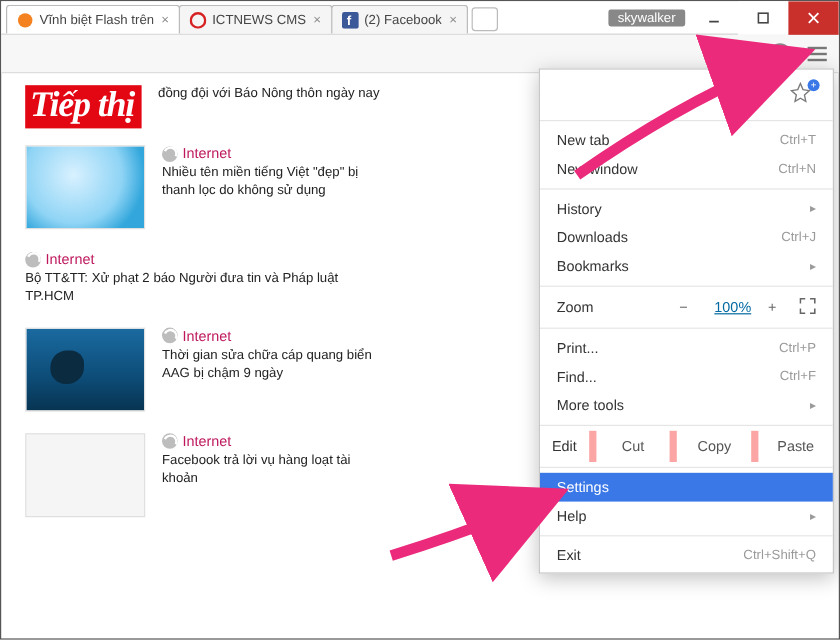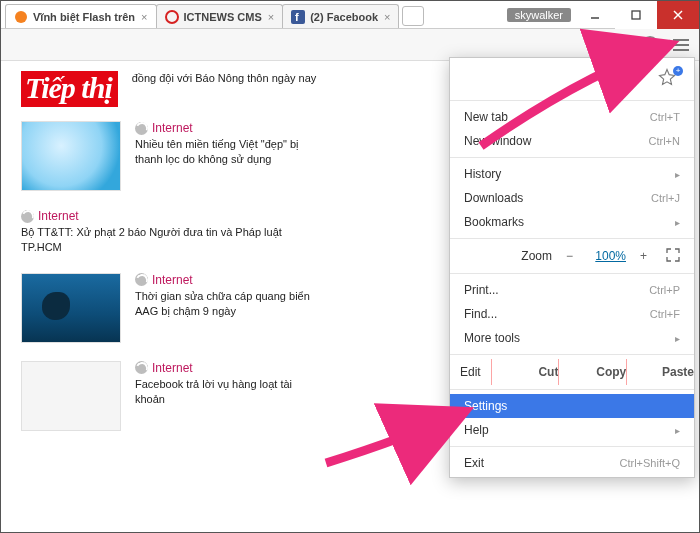--- a/index.html
+++ b/index.html
@@ -4,21 +4,21 @@
 <style>
   * { box-sizing: border-box; margin: 0; padding: 0; }
   body { font-family: "Segoe UI", Arial, sans-serif; font-size: 12px; background: #fff; width: 700px; height: 533px; overflow: hidden; position: relative; border: 1px solid #555; }
 
   
   .titlebar { height: 28px; background: #fff; display: flex; align-items: stretch; border-bottom: 1px solid #ccc; }
   .tabs { display: flex; flex: 1; align-items: flex-end; padding-left: 4px; gap: 0; }
   .tab { display: flex; align-items: center; height: 24px; padding: 0 8px; border: 1px solid #bbb; border-bottom: none; border-radius: 3px 3px 0 0; background: #f5f5f5; font-size: 11px; color: #444; max-width: 155px; overflow: hidden; white-space: nowrap; position: relative; margin-right: -1px;}
   .tab.active { background: #fff; z-index: 2;}
   .tab .favicon { width: 14px; height: 14px; margin-right: 5px; display: inline-flex; align-items: center; justify-content: center; font-size: 10px; }
-  .tab .tab-title { flex:1; overflow:hidden; text-overflow: ellipsis; font-weight: bold;}
+  .tab .tab-title { flex:1; overflow:hidden; text-overflow: ellipsis;}
   .tab .tab-close { color:#888; margin-left:6px; font-size:11px;}
   .newtab { width: 22px; height: 20px; border:1px solid #bbb; border-radius:3px; margin: 0 6px 2px 4px; align-self:flex-end; display:flex; align-items:center; justify-content:center; color:#777;}
   .user-badge { align-self:center; background:#888; color:#fff; font-size:11px; padding:1px 8px; border-radius:2px; margin-right:4px;}
   .win-controls { display:flex; }
   .win-btn { width: 42px; height:28px; display:flex; align-items:center; justify-content:center; color:#555; cursor:default;}
   .win-btn.min{width:40px;}
   .win-btn.close { background:#c9302c; color:#fff; }
   .win-btn.max { background:#fff;}
   .win-btn svg { width:12px; height:12px; }
 
@@ -56,27 +56,27 @@
   .menu-top { padding:10px 14px 6px; display:flex; justify-content:flex-end; }
   .star-badge { width:22px; height:22px; position:relative; }
   .star-badge svg{width:18px; height:18px; fill:#7a7a7a;}
   .star-badge .plus{position:absolute; top:-2px; right:-3px; width:10px; height:10px; background:#3b78e7; color:#fff; border-radius:50%; font-size:8px; line-height:10px; text-align:center;}
   .menu-sep { height:1px; background:#e5e5e5; margin:4px 0;}
   .menu-item { display:flex; align-items:center; justify-content:space-between; padding:5px 14px; cursor:default;text-align:center; }
   .menu-item.selected { background:#3b78e7; color:#fff;}
   .menu-item .shortcut { color:#9a9a9a; font-size:11px; }
   .menu-item .chev{ color:#9a9a9a; font-size:10px;}
   .zoom-row { display:flex; align-items:center; padding:4px 14px; gap:10px;}
-  .zoom-row .lbl{ flex:1;text-align:right;}
+  .zoom-row .lbl{ flex:1;}
   .zoom-row .sp{ width:14px; text-align:center; color:#666; padding:2px 4px;}
   .zoom-row .pct{ width:40px; text-align:right; color:#0369a1;text-decoration:underline;}
   .zoom-row .full{ margin-left:6px; color:#666;}
   .edit-row { display:flex; align-items:stretch; padding:0;}
   .edit-row .lbl{ padding:6px 10px; flex:0 0 auto;}
-  .edit-row .ebtn{ flex:1; text-align:right; padding:6px 0; border-left:1px solid #fca5a5; color:#555;font-weight:bold;}
+  .edit-row .ebtn{ flex:1; text-align:center; padding:6px 0; border-left:6px solid #fca5a5; color:#555;}
 
   
   .arrow { position:absolute; z-index:100; pointer-events:none;}
   .arrow svg { overflow:visible; }
 
 </style>
 </head>
 <body>
 
 <div class="titlebar">

